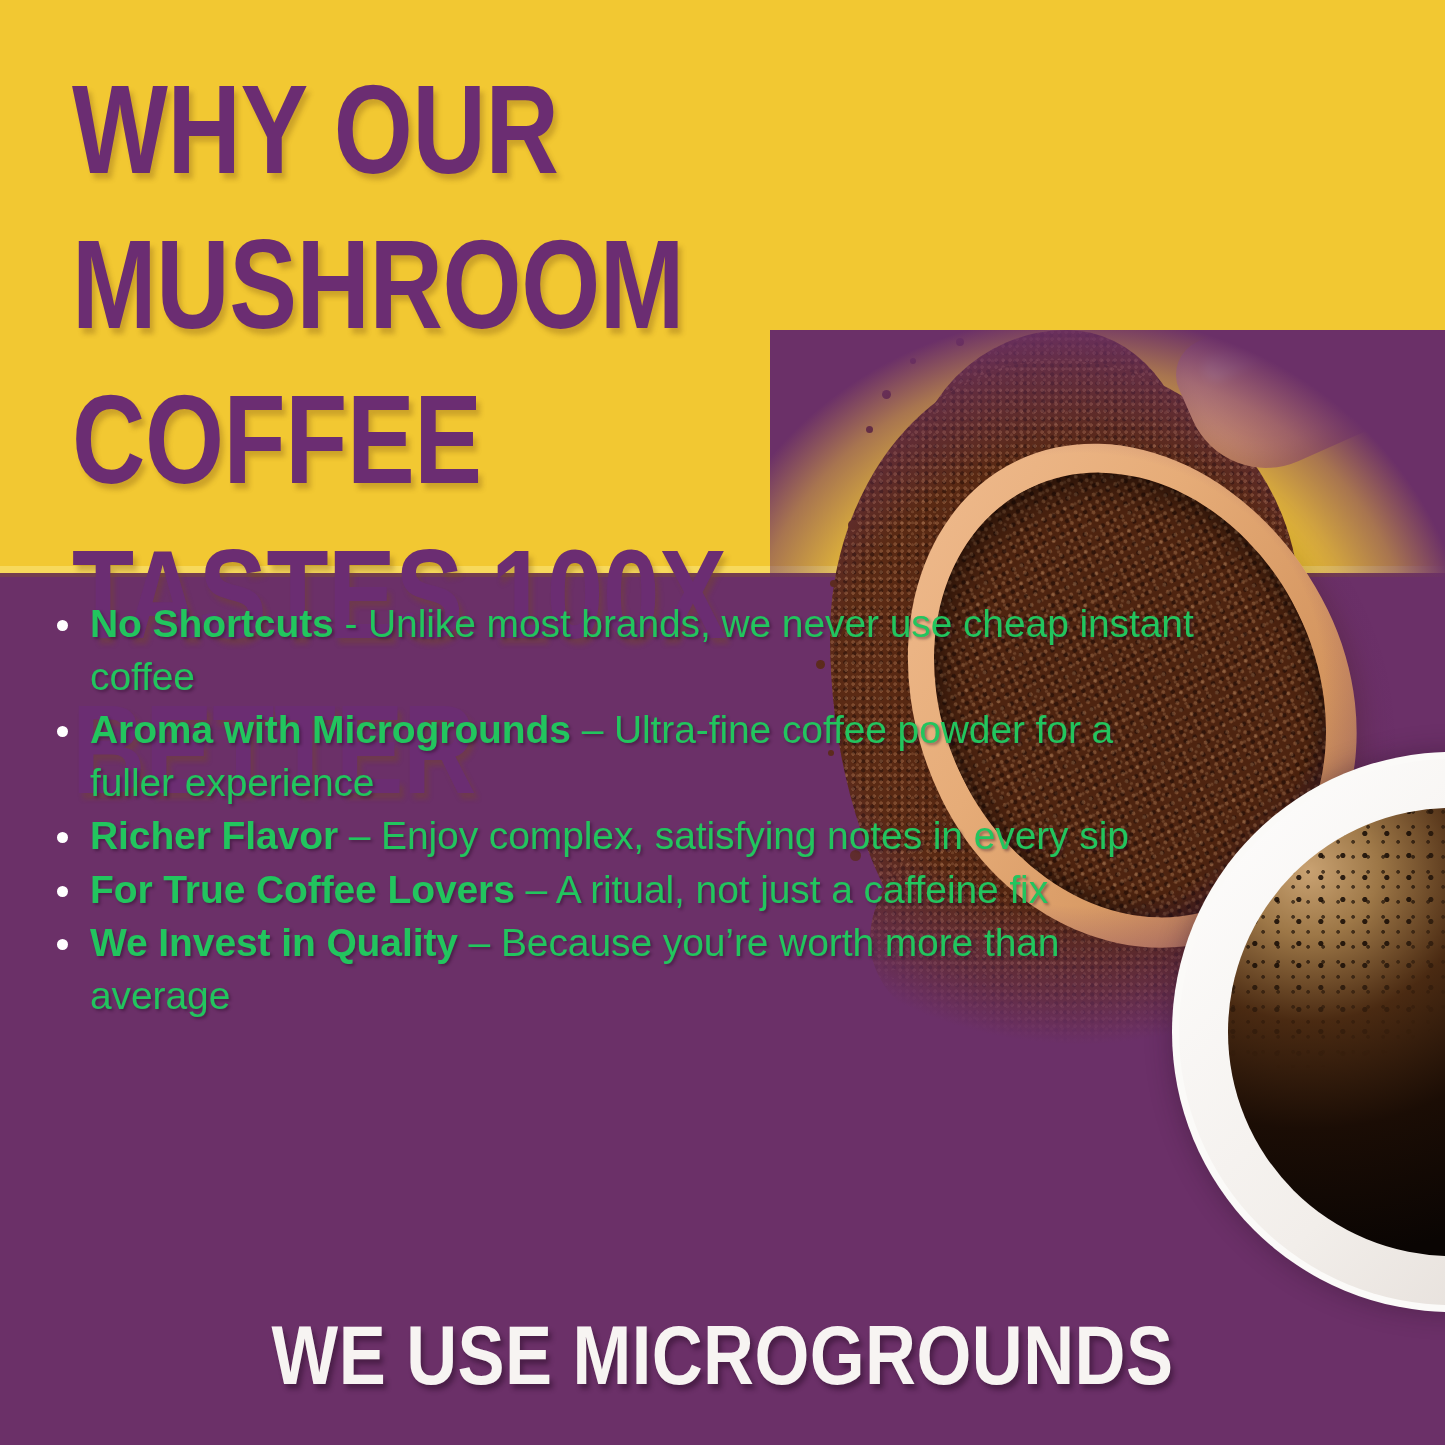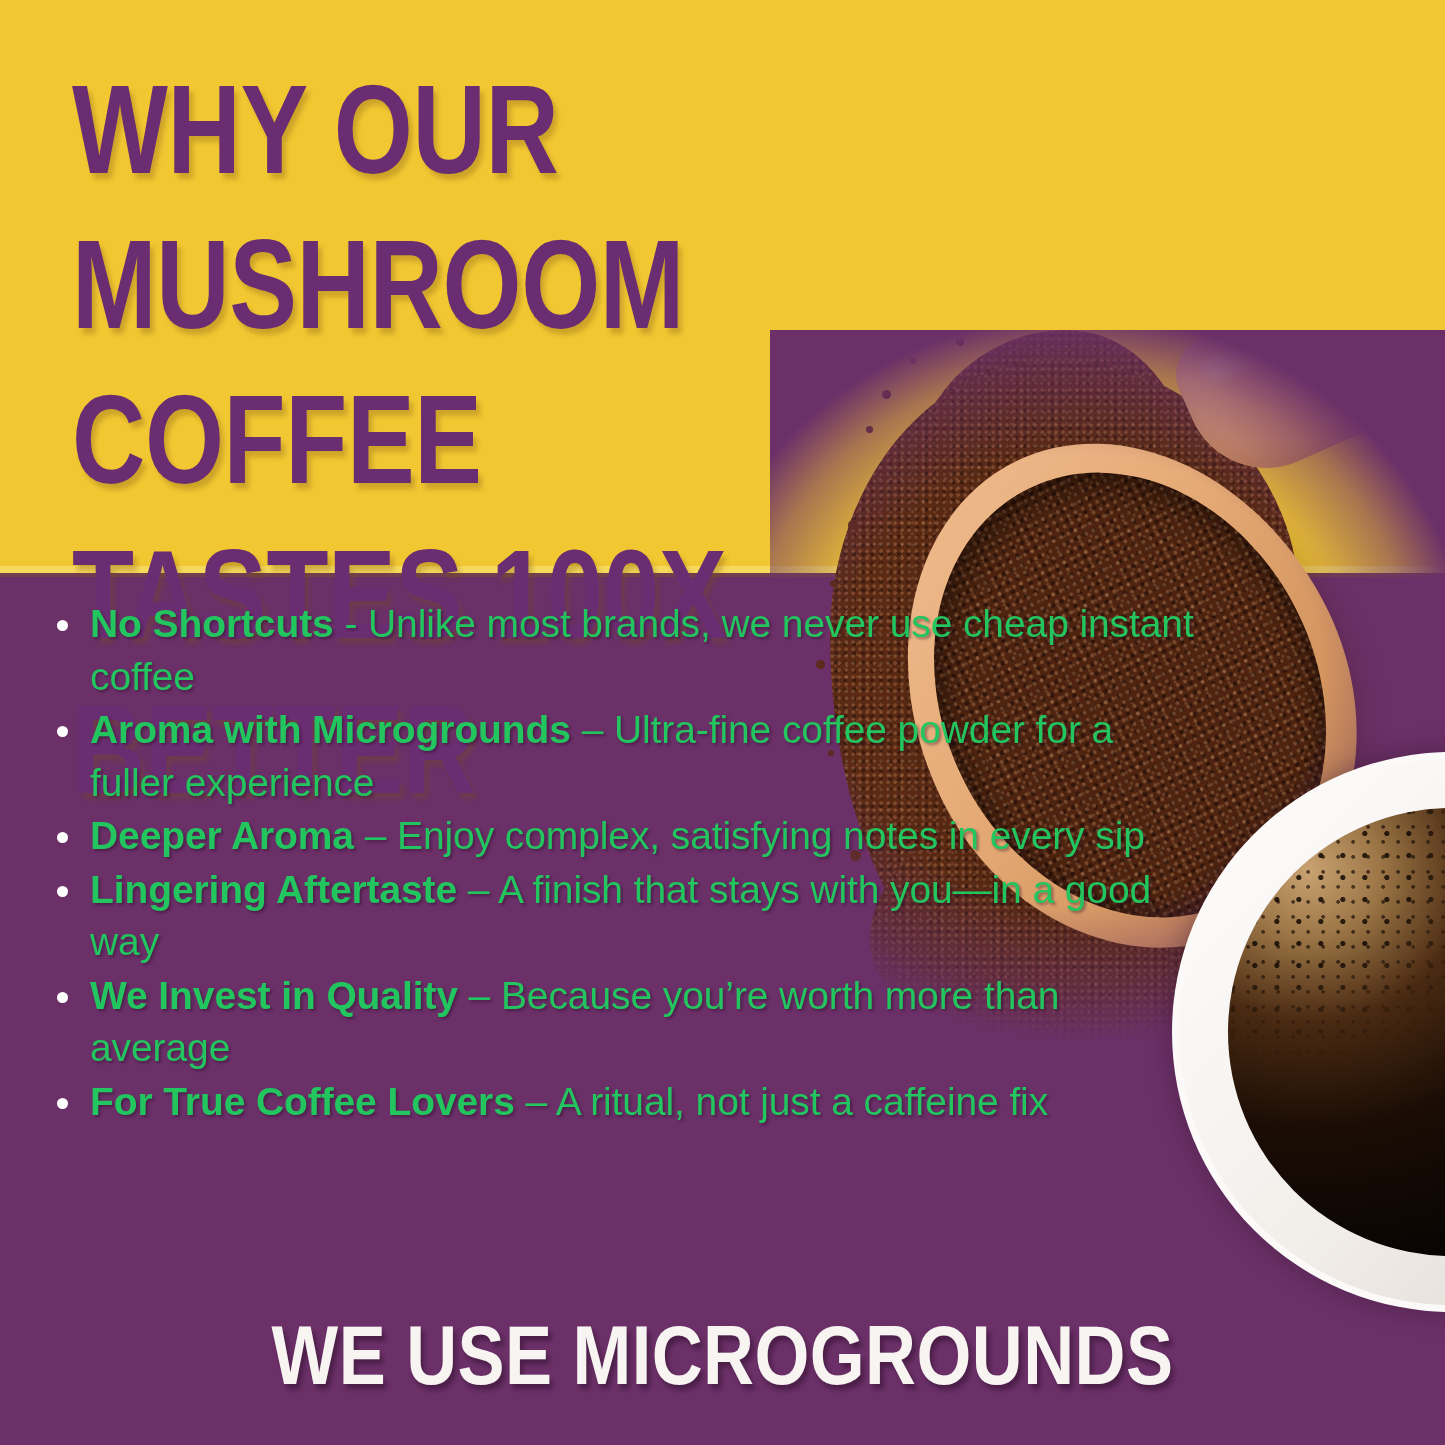--- a/index.html
+++ b/index.html
@@ -312,28 +312,25 @@
   </div>
 
   <ul class="bullets">
     <li class="bullet">
       <b>No Shortcuts</b><span> - </span><span>Unlike most brands, we never use cheap instant coffee</span>
     </li>
     <li class="bullet">
       <b>Aroma with Microgrounds</b><span> – </span><span>Ultra-fine coffee powder for a fuller experience</span>
     </li>
     <li class="bullet">
-      <b>Deeper Aroma</b><span> – </span><span>Enjoy complex, satisfying notes in every sip</span>
-    </li>
-    <li class="bullet">
-      <b>Lingering Aftertaste</b><span> – </span><span>A finish that stays with you—in a good way</span>
+      <b>Richer Flavor</b><span> – </span><span>Enjoy complex, satisfying notes in every sip</span>
+    </li>
+    <li class="bullet">
+      <b>For True Coffee Lovers</b><span> – </span><span>A ritual, not just a caffeine fix</span>
     </li>
     <li class="bullet">
       <b>We Invest in Quality</b><span> – </span><span>Because you’re worth more than average</span>
     </li>
-    <li class="bullet">
-      <b>For True Coffee Lovers</b><span> – </span><span>A ritual, not just a caffeine fix</span>
-    </li>
   </ul>
 
   <div class="banner">WE USE MICROGROUNDS</div>
 
 </div>
 
 </body></html>

